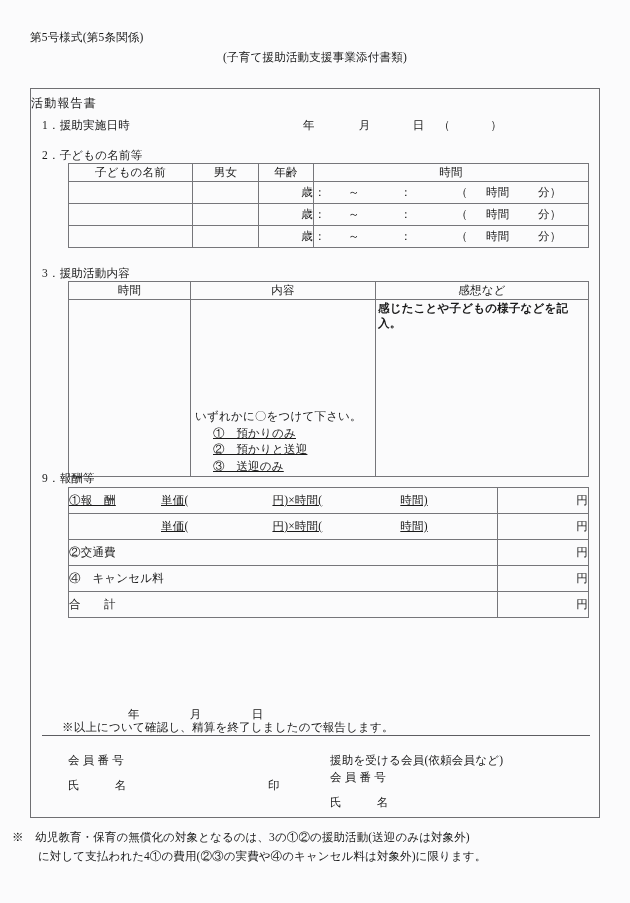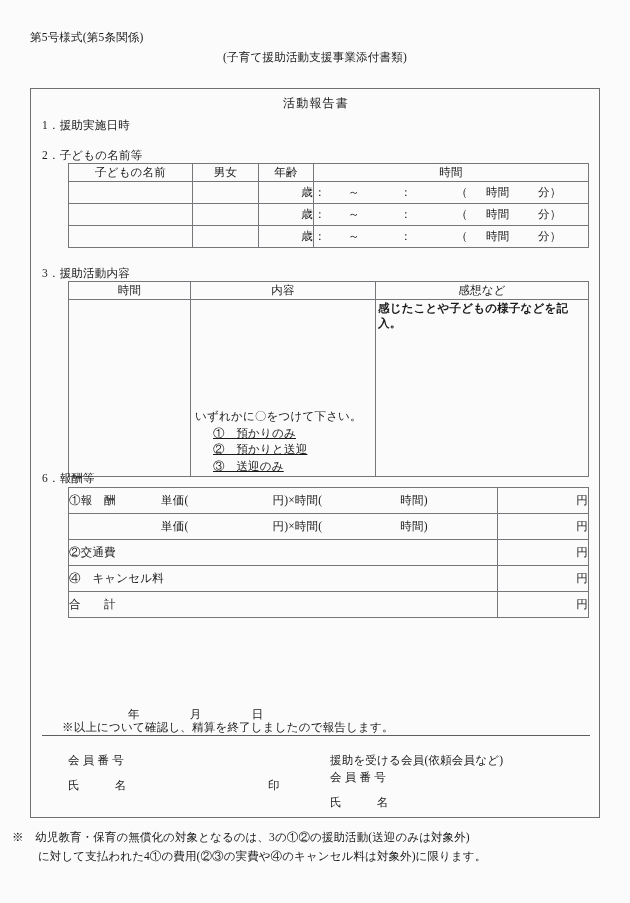--- a/index.html
+++ b/index.html
@@ -49,21 +49,21 @@
     height: 730px;
     border: 1px solid #6f6f72;
     box-sizing: border-box;
     background: #fbfbfc;
   }
   .doc-title {
     position: absolute;
     left: 0;
     top: 6px;
     width: 570px;
-    text-align: center;
+    text-align: left;
     font-size: 12px;
     letter-spacing: 1.2px;
   }
 
   
   .sec-head {
     position: absolute;
     font-size: 11.5px;
     white-space: nowrap;
     letter-spacing: .2px;
@@ -148,21 +148,21 @@
 
   
   #tbl-fee { left: 68px; top: 487px; width: 520px; }
   #tbl-fee td { height: 25px; }
   .fee-label {
     line-height: 25px;
     padding-left: 5px;
     white-space: nowrap;
     font-size: 11.5px;
   }
-  .fee-label i { font-style: normal; display: inline-block; }
+  .fee-label i { font-style: normal; display: inline-block; text-decoration: underline; }
   .lbl-name  { width: 92px; }
   .unit-gap1 { width: 84px; }
   .unit-gap2 { width: 78px; }
   .fee-yen {
     text-align: right;
     padding-right: 6px;
     line-height: 25px;
     font-size: 11.5px;
   }
   .row-total td { border-top: 1.6px solid #5f5f63; }
@@ -223,20 +223,31 @@
 <div class="page">
 
   <div class="form-code">第5号様式(第5条関係)</div>
   <div class="doc-subtitle">(子育て援助活動支援事業添付書類)</div>
 
   <div class="frame">
     <div class="doc-title">活動報告書</div>
   </div>
 
   <div class="sec-head" style="left:42px; top:118px;">1．援助実施日時</div>
+  <div class="date-line" style="left:303px; top:118px;">
+    <span>年</span>
+    <span class="gap-a"></span>
+    <span>月</span>
+    <span class="gap-b"></span>
+    <span>日</span>
+    <span class="gap-c"></span>
+    <span>（</span>
+    <span class="gap-paren"></span>
+    <span>）</span>
+  </div>
 
   <div class="sec-head" style="left:42px; top:148px;">2．子どもの名前等</div>
 
   <table class="grid" id="tbl-children">
     <colgroup>
       <col style="width:124px">
         <col style="width:66px">
         <col style="width:55px">
         <col style="width:275px">
     </colgroup>
@@ -304,21 +315,21 @@
             </div>
           </div>
         </td>
         <td class="body-cell">
           <div class="impression-note">感じたことや子どもの様子などを記入。</div>
         </td>
       </tr>
     </tbody>
   </table>
 
-  <div class="sec-head" style="left:42px; top:471px;">6．報酬等</div>
+  <div class="sec-head" style="left:42px; top:471px;">9．報酬等</div>
 
   <table class="grid" id="tbl-fee">
     <colgroup>
       <col style="width:429px">
         <col style="width:91px">
     </colgroup>
     <tbody>
       <tr>
         <td class="fee-label">
           <i class="lbl-name">①報　酬</i><i>単価(</i><i class="unit-gap1"></i><i>円)×時間(</i><i class="unit-gap2"></i><i>時間)</i>

